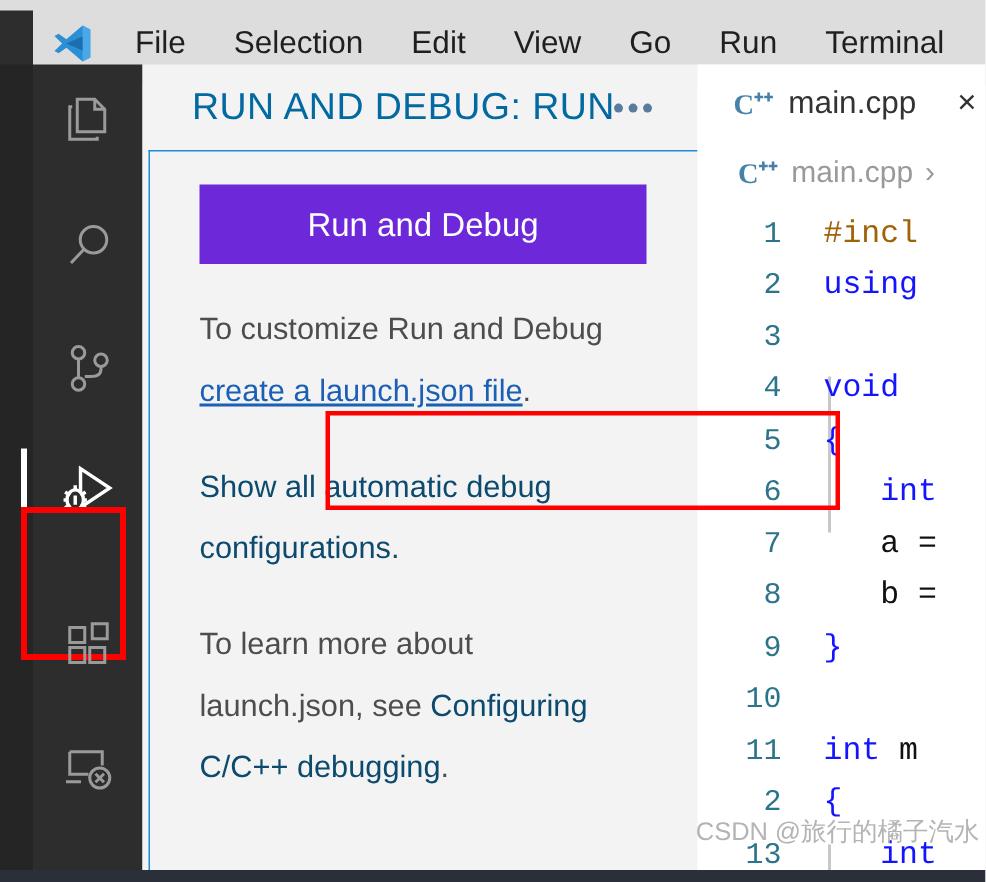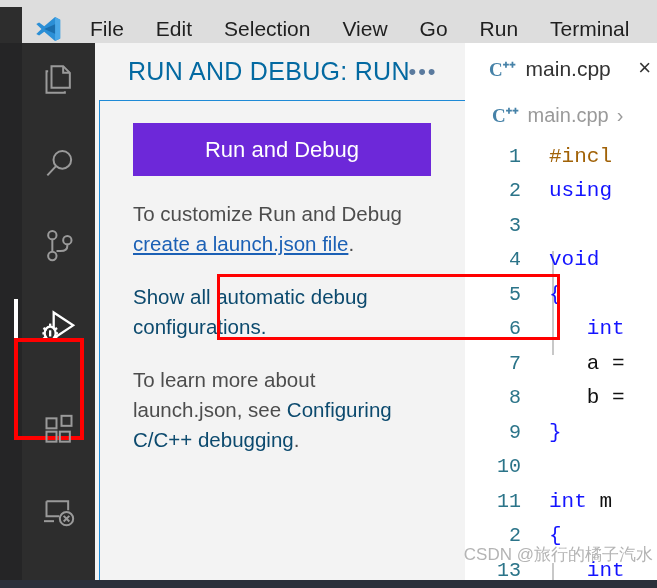--- a/index.html
+++ b/index.html
@@ -114,21 +114,21 @@
     color: #ffffff;
     font-size: 22px;
     display: flex; align-items: center; justify-content: center;
     cursor: pointer;
     border: none;
     font-family: "Liberation Sans", sans-serif;
   }
   .para {
     margin-top: 23px;
     font-size: 20.5px;
-    line-height: 30px;
+    line-height: 41px;
     color: #4d4d4d;
     max-width: 290px;
   }
   .para.linkpara { color: #1b60b5; }
   .link {
     color: #1b60b5;
     text-decoration: underline;
     cursor: pointer;
   }
   .linkplain {
@@ -262,22 +262,22 @@
   <div id="menubar">
     <div id="menubar-leftpad"></div>
     <div id="vscode-logo">
       <svg width="30" height="30" viewBox="0 0 32 32">
         <path d="M23.5 3.2 L29 6 L29 26 L23.5 28.8 L12 19 L6.5 23 L3.5 21.3 L9 16 L3.5 10.7 L6.5 9 L12 13 Z" fill="#2b8fd6"></path>
         <path d="M23.5 3.2 L29 6 L29 26 L23.5 28.8 L23.5 21 L23.5 11 Z" fill="#4aa8e8"></path>
         <path d="M23.5 11 L23.5 21 L12 16 Z" fill="#1b6fae"></path>
       </svg>
     </div>
     <div class="menu-item">File</div>
+    <div class="menu-item">Selection</div>
     <div class="menu-item">Edit</div>
-    <div class="menu-item">Selection</div>
     <div class="menu-item">View</div>
     <div class="menu-item">Go</div>
     <div class="menu-item">Run</div>
     <div class="menu-item">Terminal</div>
   </div>
 
   <div id="activitybar">
     <div id="activitybar-edge"></div>
 
     <div id="act-active-indicator"></div>

